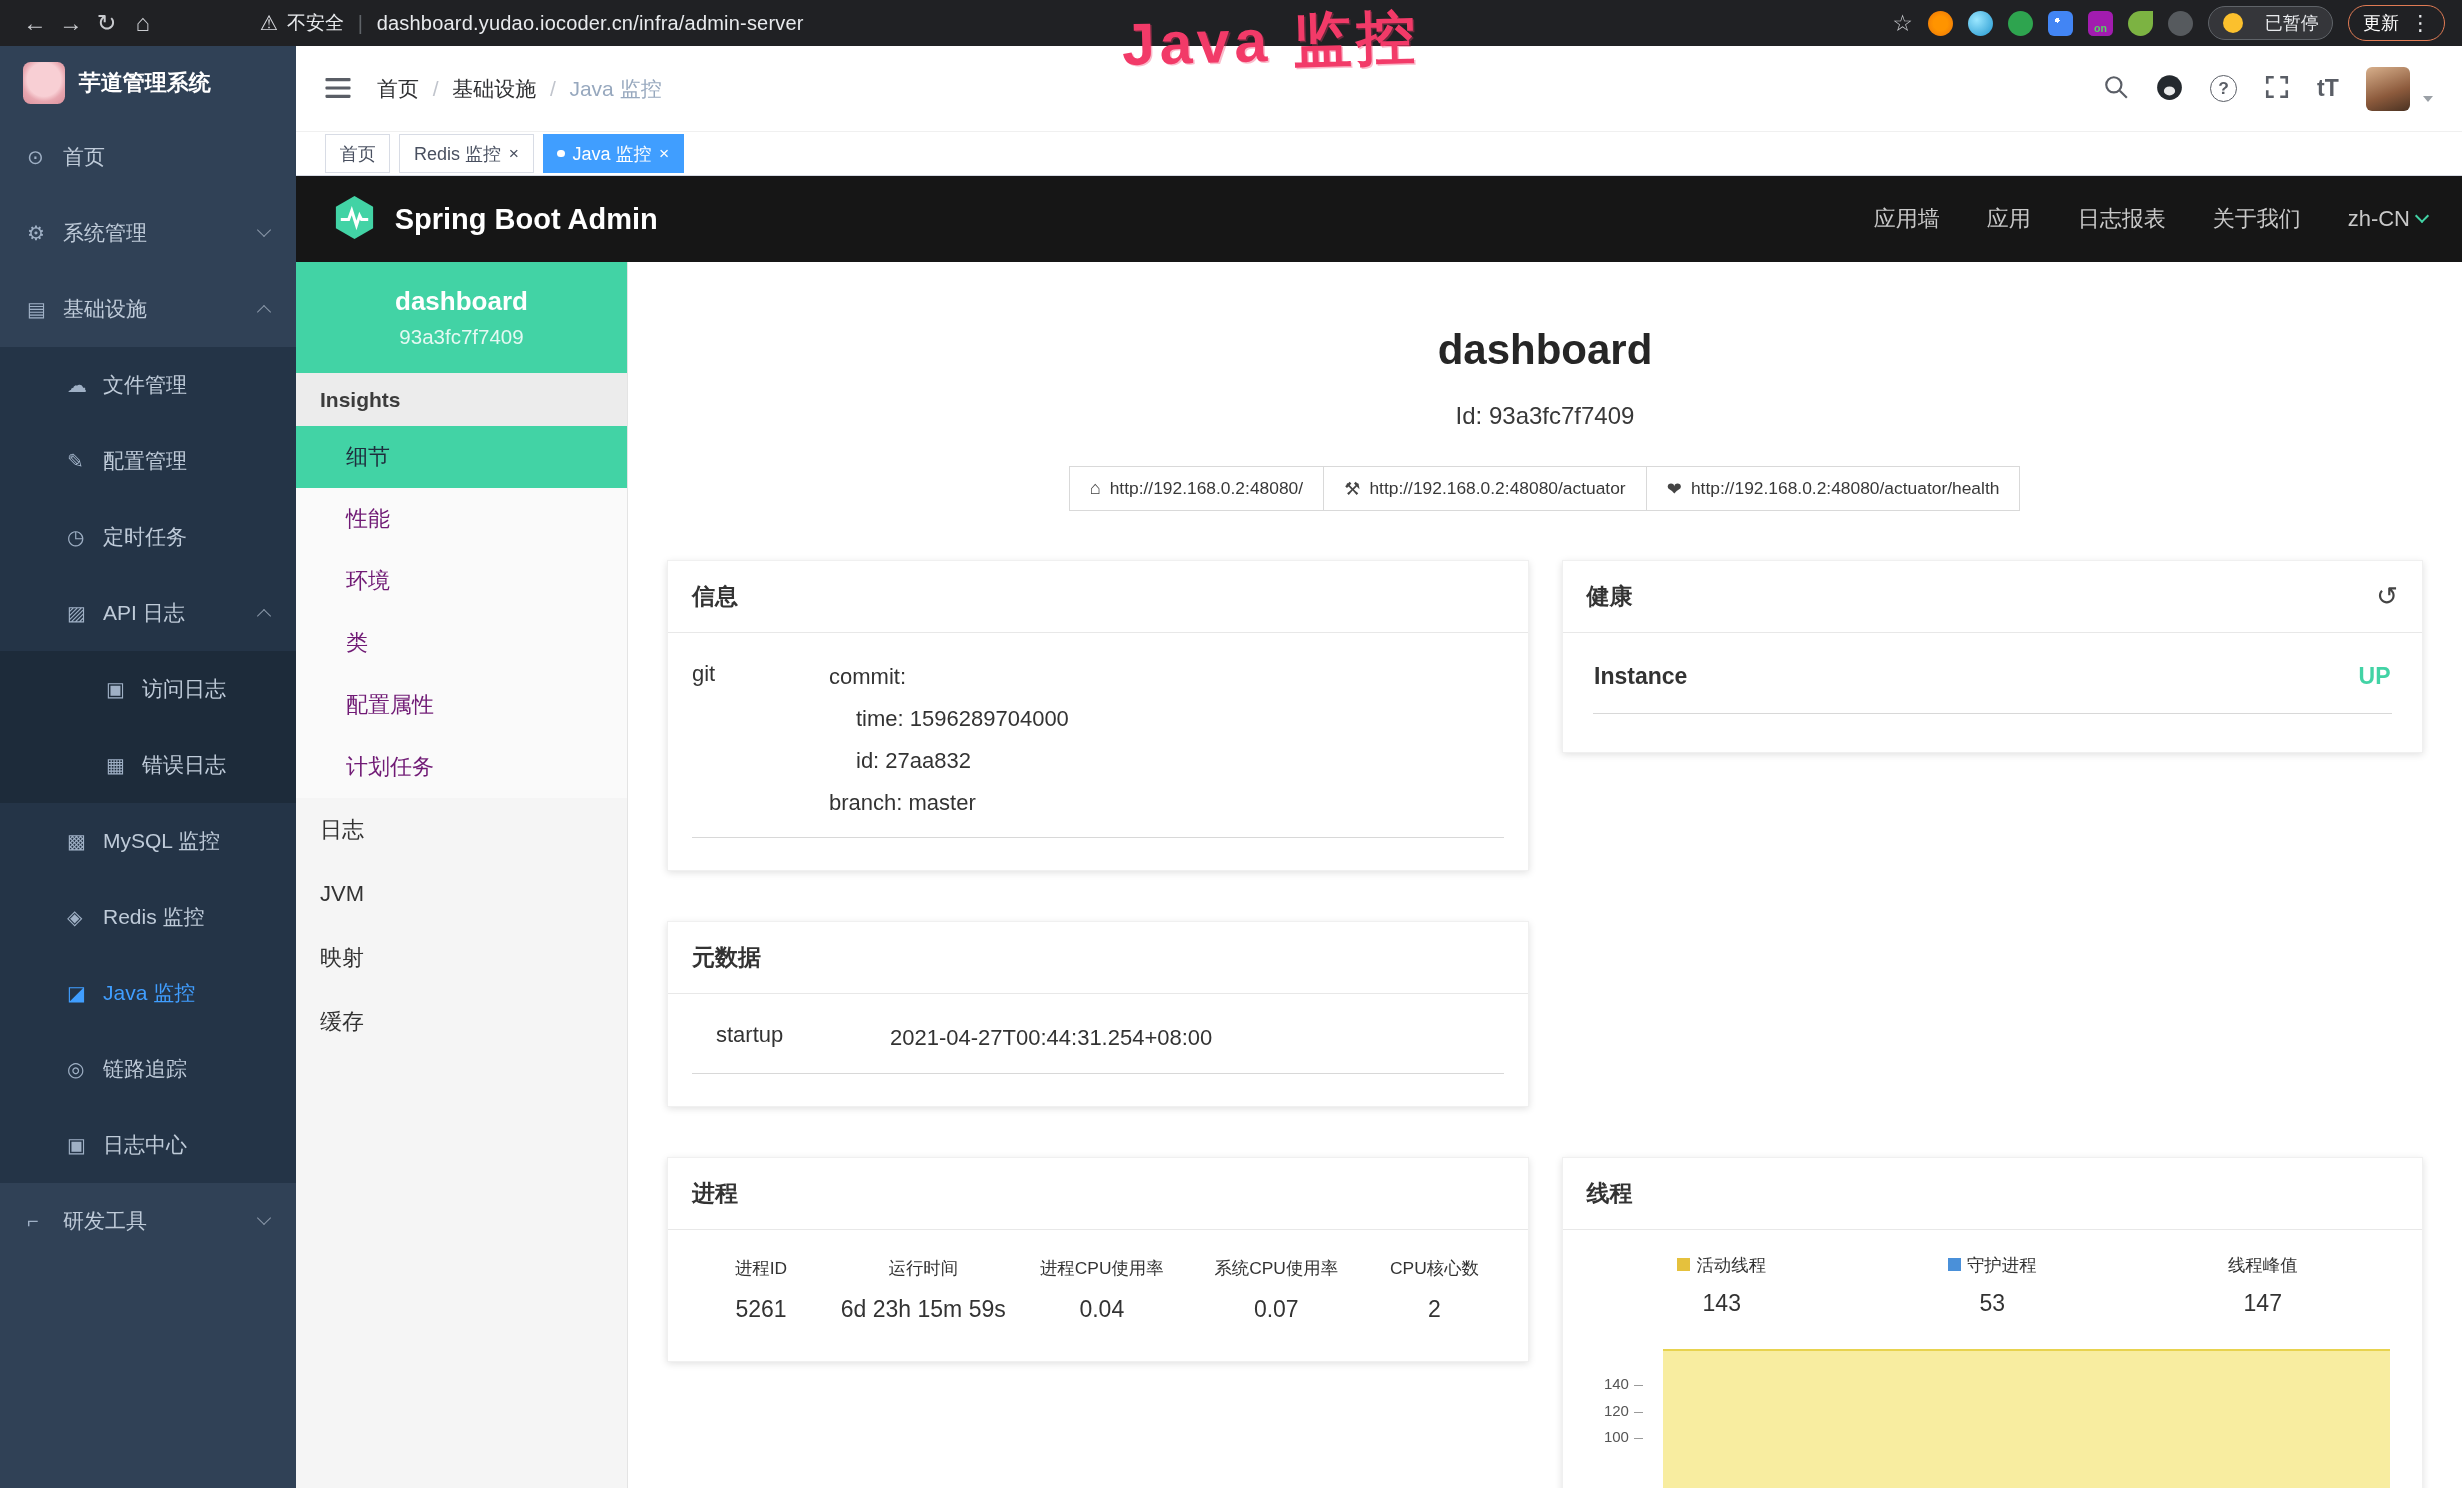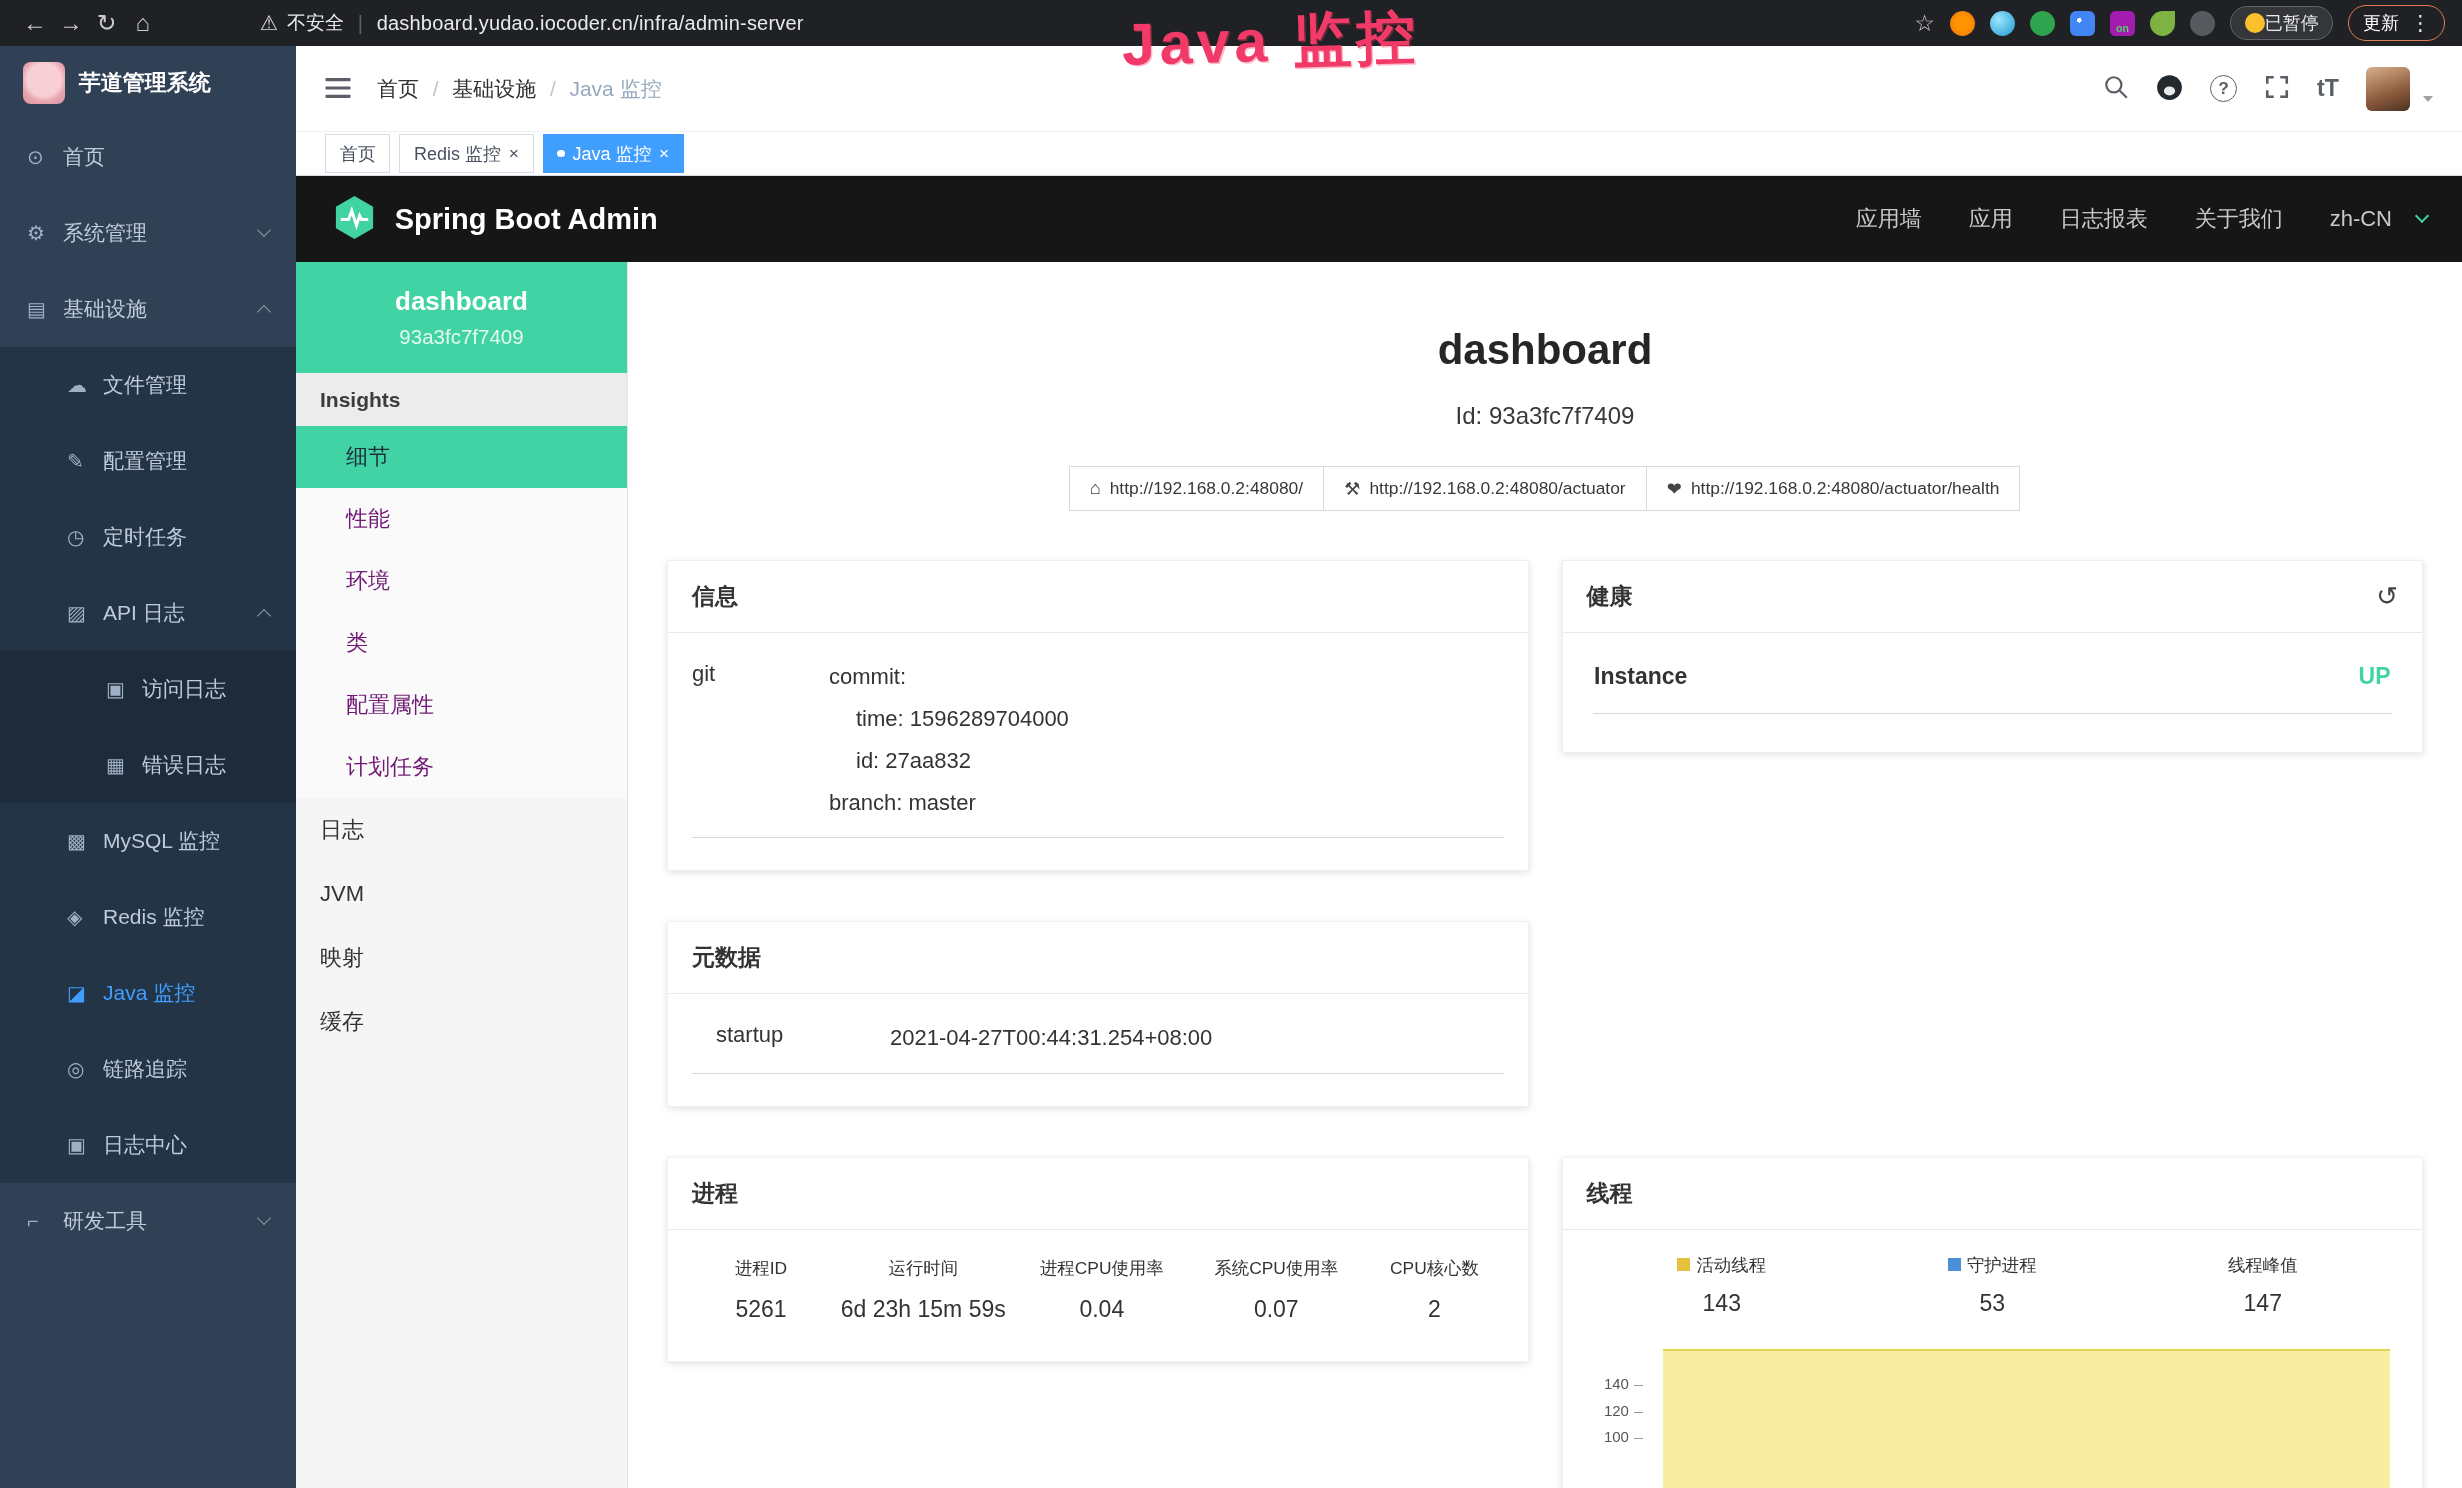--- a/index.html
+++ b/index.html
@@ -24,21 +24,21 @@
   .ext.fox { background:radial-gradient(circle,#ff9400 40%,#e8710a); }
   .ext.drop { background:radial-gradient(circle at 35% 35%, #9be7ff, #2196cf); }
   .ext.ycir { background:#2ea44f; }
   .ext.grid { border-radius:6px; background:#4285f4; position:relative; }
   .ext.grid::after { content:""; position:absolute; inset:6px; background:
       linear-gradient(#fff,#fff); -webkit-mask: radial-gradient(circle 2.3px at 25% 25%, #000 99%, transparent) ; }
   .ext.onb { border-radius:5.3px; background:#a21caf; display:flex; align-items:flex-end; justify-content:center;
       color:#56d364; font-size:10.6px; font-weight:700; padding-bottom:1.5px; }
   .ext.leaf { background:#7cb342; border-radius:50% 0 50% 50%; }
   .ext.spider { background:#565a5e; }
-  .paused { display:flex; align-items:center; gap:0; background:#35363a; border:0.8px solid #5f6368;
+  .paused { display:flex; align-items:center; gap:22px; background:#35363a; border:0.8px solid #5f6368;
       border-radius:18px; padding:3.8px 13.7px; font-size:18px; color:#e8eaed; cursor:pointer; }
   .emoji { width:20px; height:20px; border-radius:50%; background:#fbc02d; }
   .update-pill { display:flex; align-items:center; gap:10.6px; border:1.5px solid #e07b54; border-radius:20px;
       padding:4.6px 13.7px; font-size:18px; color:#fff; cursor:pointer; }
   .kebab { font-size:21px; color:#e8eaed; }
 
   
   .app-sidebar { position:absolute; left:0; top:46px; width:296px; bottom:0; background:#304156; overflow:hidden; }
   .logo-row { height:73px; display:flex; align-items:center; padding-left:23px; gap:13.7px; }
   .pig { width:42px; height:42px; border-radius:7.6px;
@@ -82,21 +82,21 @@
   .tag .x { font-size:17.4px; }
   .tag.active { background:#409eff; color:#fff; border-color:#409eff; }
   .dot { width:7.6px; height:7.6px; border-radius:50%; background:#fff; }
 
   
   .sba-header { position:absolute; left:296px; top:176px; right:0; height:86px; background:#161616;
       display:flex; align-items:center; padding:0 35px; }
   .sba-brand { color:#fff; font-size:29px; font-weight:700; margin-left:16.7px; }
   .sba-nav { margin-left:auto; display:flex; align-items:center; gap:47px; font-size:22px; color:#c9c9c9; }
   .sba-nav span { cursor:pointer; }
-  .lang { display:flex; align-items:center; gap:25px; cursor:pointer; }
+  .lang { display:flex; align-items:center; gap:7px; cursor:pointer; }
   .chev-teal { width:10px; height:10px; border-right:2.3px solid #42d3a5; border-bottom:2.3px solid #42d3a5;
       transform:rotate(45deg); margin-top:-6px; }
 
   
   .sba-sidebar { position:absolute; left:296px; top:262px; width:332px; bottom:0; background:#f5f5f5;
       border-right:0.8px solid #e4e4e4; }
   .inst { height:111px; background:#42d3a5; color:#fff; display:flex; flex-direction:column;
       align-items:center; justify-content:center; gap:7.6px; cursor:pointer; }
   .inst-name { font-size:26px; font-weight:700; }
   .inst-id { font-size:20.5px; color:rgba(255,255,255,.85); }

